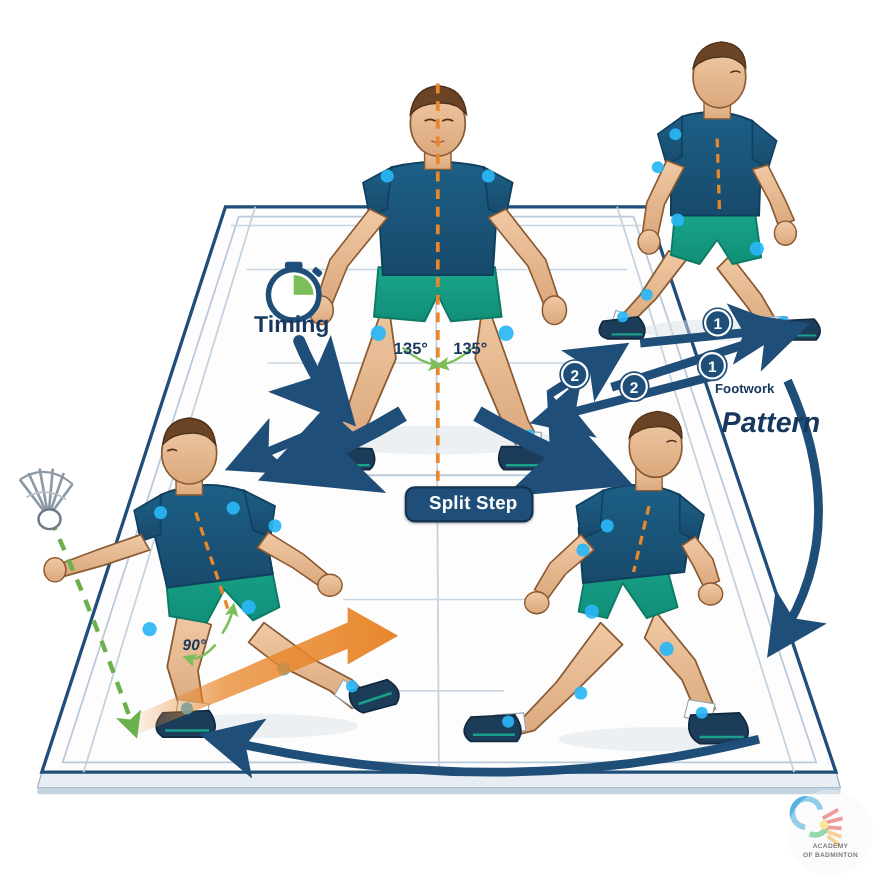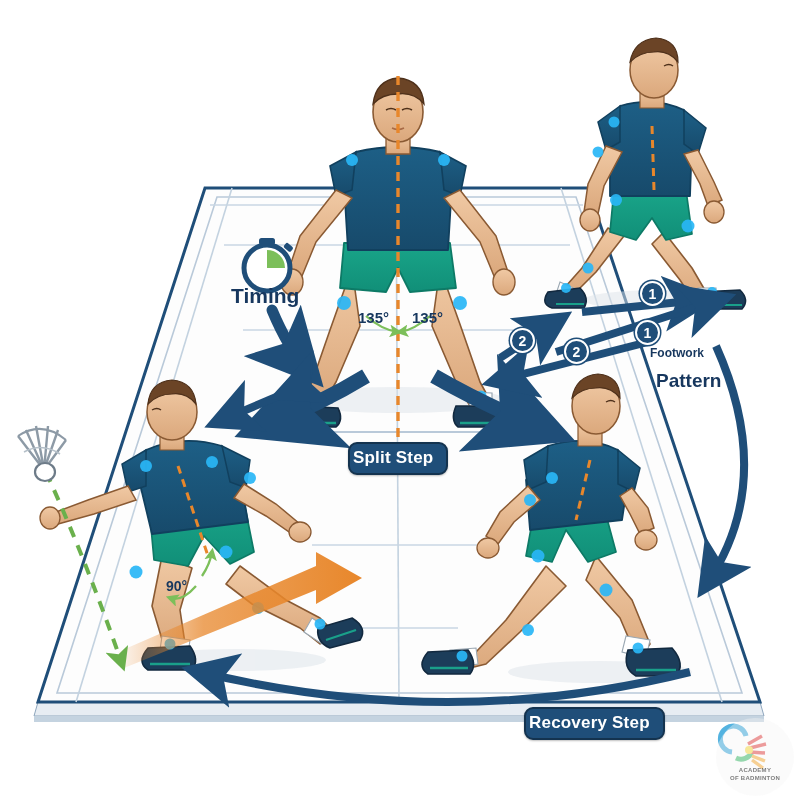--- a/index.html
+++ b/index.html
@@ -13,24 +13,25 @@
   #stage svg{position:absolute;top:0;left:0;}
   .pill{
     position:absolute;
     background:#1f4e79;
     border:2px solid #14334f;
     border-radius:9px;
     color:#ffffff;
     font-weight:bold;
     font-size:17px;
     letter-spacing:.2px;
-    padding:5px 13px 6px 3px;
+    padding:5px 13px 6px 20px;
     white-space:nowrap;
     box-shadow:0 1px 2px rgba(0,0,0,.25);
     line-height:1.05;
+    margin-left:20px;
   }
   .freetext{
     position:absolute;
     color:#17375e;
     font-weight:bold;
     white-space:nowrap;
     line-height:1.12;
   }
   .angle{
     position:absolute;
@@ -327,38 +328,37 @@
     <circle cx="749" cy="750" r="4" fill="#f5d327"></circle>
   </g>
 </svg>
 
 <div class="freetext" style="left:231px;top:284px;font-size:21px;">Timing</div>
 
 <div class="angle" style="left:358px;top:309px;">135°</div>
 
 <div class="angle" style="left:412px;top:309px;">135°</div>
 
-<div class="angle" style="left:166px;top:578px;font-size:14px;">90°</div>
+<div class="angle" style="left:166px;top:578px;font-size:14px;font-style:italic;">90°</div>
 
 <div class="numbadge" style="left:640px;top:281px;">1</div>
 
 <div class="numbadge" style="left:635px;top:320px;">1</div>
 
 <div class="numbadge" style="left:510px;top:328px;">2</div>
 
 <div class="numbadge" style="left:564px;top:339px;">2</div>
 
 <div class="freetext" style="left:650px;top:347px;font-size:12px;">Footwork</div>
 
-<div class="freetext" style="left:656px;top:370px;font-size:19px;">Pattern</div>
+<div class="freetext" style="left:656px;top:370px;font-size:26px;font-style:italic;">Pattern</div>
 
 <div class="pill" style="left:348px;top:442px;">Split Step</div>
 
 
-<div class="pill" style="left:524px;top:707px;">Recovery Step</div>
 
 <div class="logo" style="left:716px;top:718px;">
   <div style="height:34px;"></div>
   <div class="ltext">ACADEMY</div>
   <div class="ltext">OF BADMINTON</div>
 </div>
 
 </div>
 
 </body></html>

